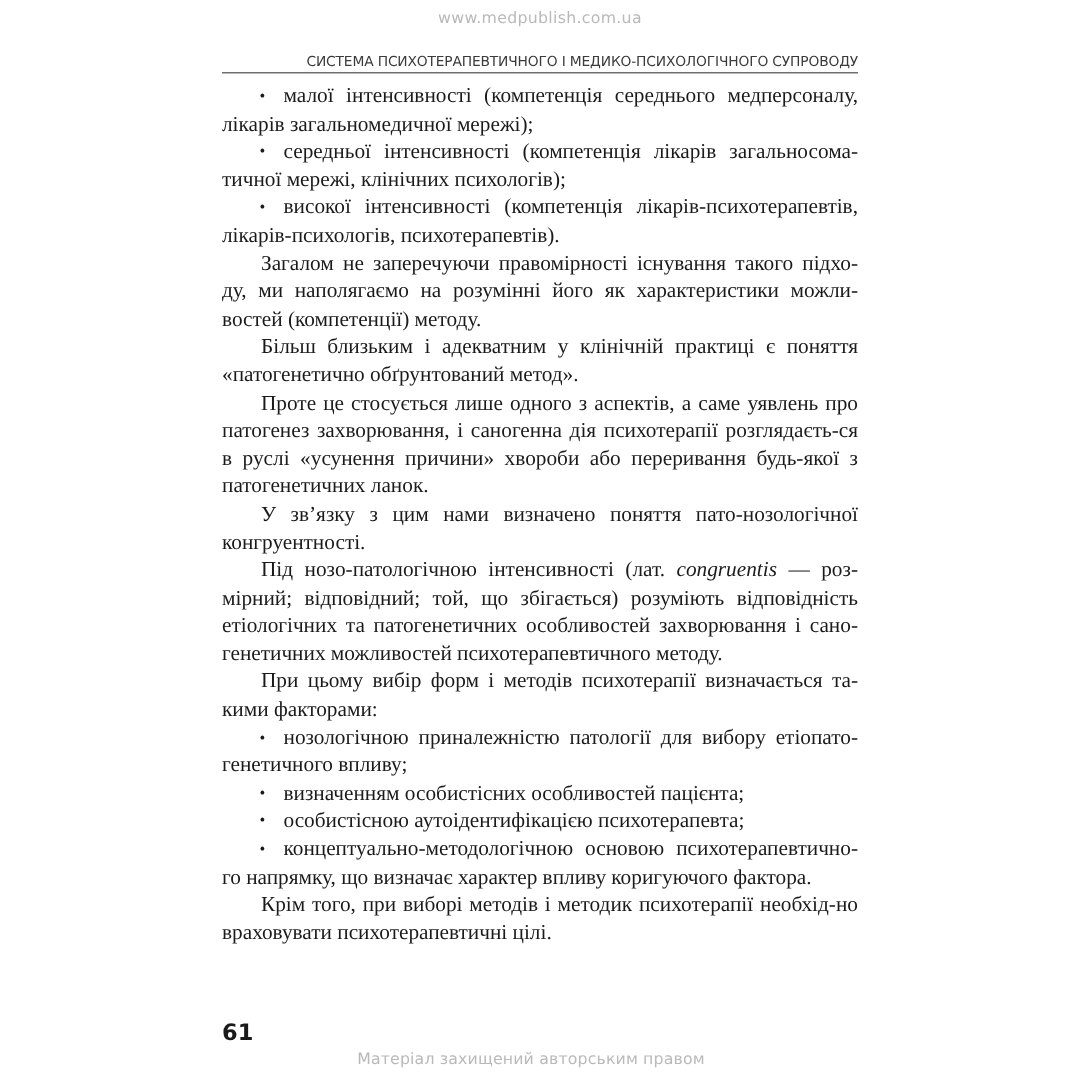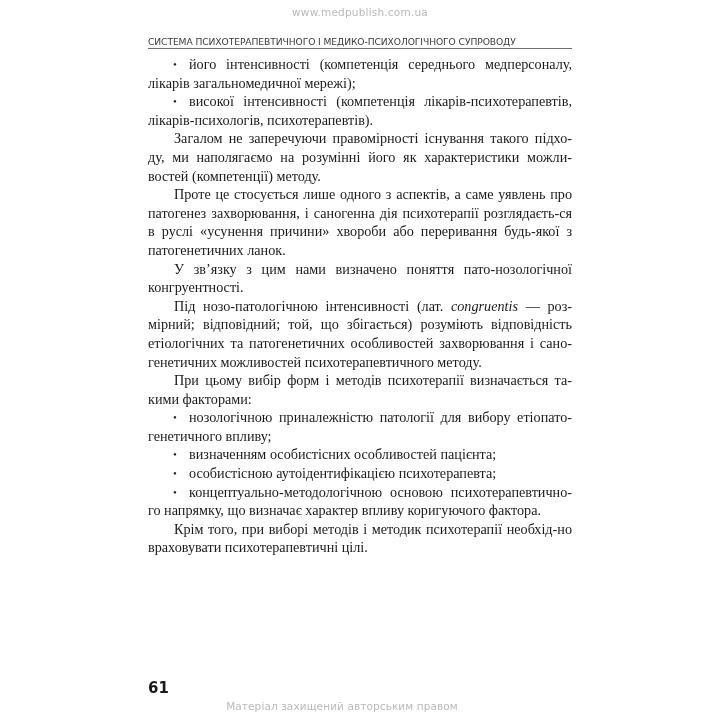--- a/index.html
+++ b/index.html
@@ -51,21 +51,21 @@
     bottom: 1px;
     width: 424px;
     height: 1.6px;
     background: #6f6f6f;
   }
   .running-head-title {
     position: absolute;
     left: 0;
     bottom: 2px;
     width: 424px;
-    text-align: left;
+    text-align: right;
     font-family: "DejaVu Sans", "Liberation Sans", sans-serif;
     font-size: 9.2px;
     font-weight: 400;
     letter-spacing: -0.1px;
     color: #3b3b3b;
     white-space: nowrap;
     background: #ffffff;
     padding-bottom: 1px;
   }
 
@@ -122,21 +122,21 @@
     text-align: left;
     font-family: "DejaVu Sans", "Liberation Sans", sans-serif;
     font-size: 15px;
     font-weight: 700;
     color: #1a1a1a;
   }
 
   .copyright-watermark {
     position: absolute;
     top: 700px;
-    left: 0;
+    left: 12px;
     width: 684px;
     text-align: center;
     font-family: "DejaVu Sans", "Liberation Sans", sans-serif;
     font-size: 10.5px;
     letter-spacing: 0.1px;
     color: #b9b9b9;
     white-space: nowrap;
   }
 </style>
 </head>
@@ -146,26 +146,30 @@
 
   <div class="site-watermark">www.medpublish.com.ua</div>
 
   <div class="running-head">
     <div class="running-head-rule"></div>
     <div class="running-head-title">СИСТЕМА ПСИХОТЕРАПЕВТИЧНОГО І МЕДИКО-ПСИХОЛОГІЧНОГО СУПРОВОДУ</div>
   </div>
 
   <div class="text-column" id="text-column">
       <p class="bullet">
-        <span class="bullet-text">його інтенсивності (компетенція середнього медперсоналу, лікарів загальномедичної мережі);</span>
+        <span class="bullet-text">малої інтенсивності (компетенція середнього медперсоналу, лікарів загальномедичної мережі);</span>
+      </p>
+      <p class="bullet">
+        <span class="bullet-text">середньої інтенсивності (компетенція лікарів загальносома-тичної мережі, клінічних психологів);</span>
       </p>
       <p class="bullet">
         <span class="bullet-text">високої інтенсивності (компетенція лікарів-психотерапевтів, лікарів-психологів, психотерапевтів).</span>
       </p>
       <p class="para">Загалом не заперечуючи правомірності існування такого підхо-ду, ми наполягаємо на розумінні його як характеристики можли-востей (компетенції) методу.</p>
+      <p class="para">Більш близьким і адекватним у клінічній практиці є поняття «патогенетично обґрунтований метод».</p>
       <p class="para">Проте це стосується лише одного з аспектів, а саме уявлень про патогенез захворювання, і саногенна дія психотерапії розглядаєть-ся в руслі «усунення причини» хвороби або переривання будь-якої з патогенетичних ланок.</p>
       <p class="para">У зв’язку з цим нами визначено поняття пато-нозологічної конгруентності.</p>
       <p class="para"><span>Під нозо-патологічною інтенсивності (лат. </span><span class="ital">congruentis</span><span> — роз-мірний; відповідний; той, що збігається) розуміють відповідність етіологічних та патогенетичних особливостей захворювання і сано-генетичних можливостей психотерапевтичного методу.</span></p>
       <p class="para">При цьому вибір форм і методів психотерапії визначається та-кими факторами:</p>
       <p class="bullet">
         <span class="bullet-text">нозологічною приналежністю патології для вибору етіопато-генетичного впливу;</span>
       </p>
       <p class="bullet">
         <span class="bullet-text">визначенням особистісних особливостей пацієнта;</span>
       </p>

